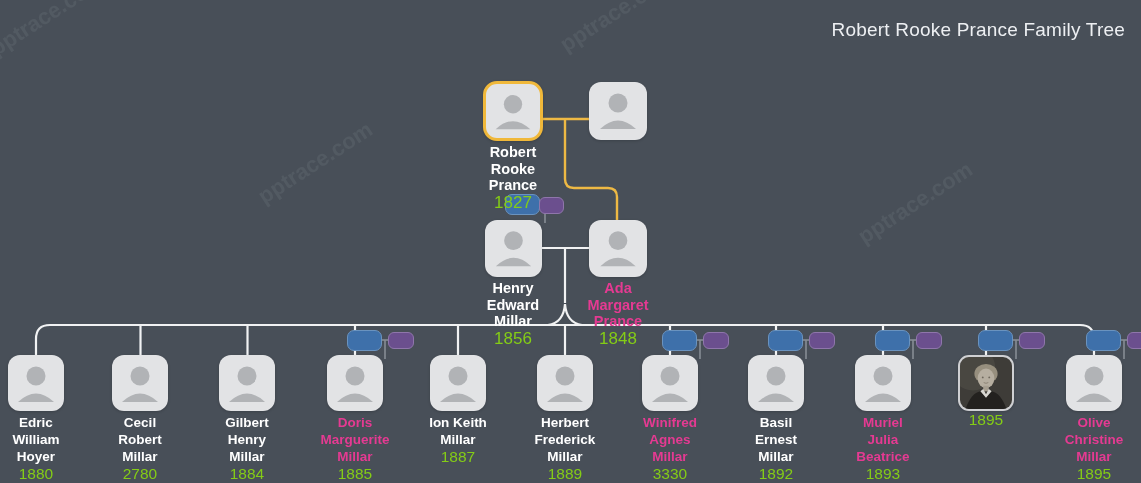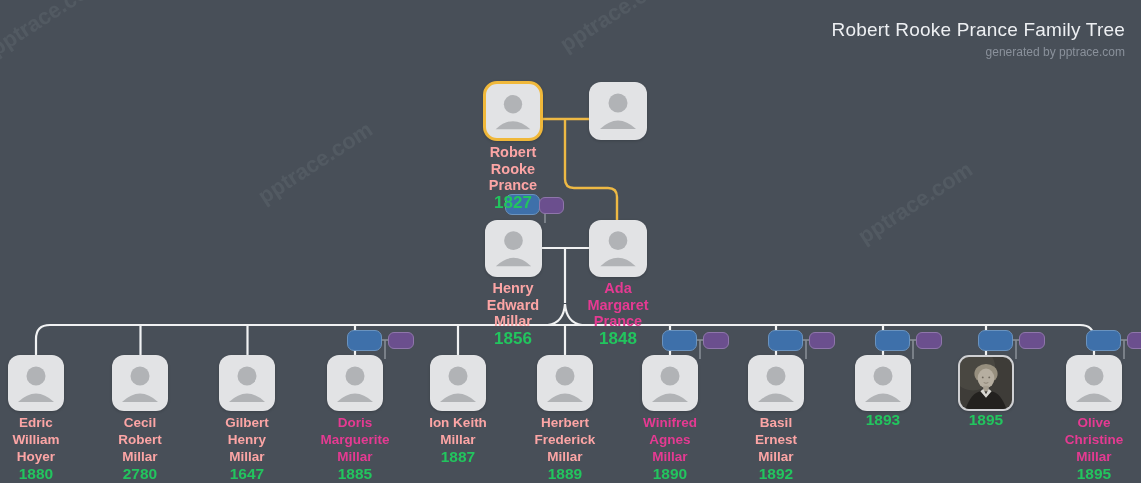--- a/index.html
+++ b/index.html
@@ -26,23 +26,23 @@
     background:#E2E3E5;border-radius:12px;margin:0 auto;position:relative;z-index:2;
     box-shadow:0 1px 3px rgba(0,0,0,0.18);overflow:hidden;
   }
   .card.focus{border:3px solid #F0B83A;border-radius:14px;box-sizing:border-box;}
   .card.photo{border:2px solid #CFD0D3;box-sizing:border-box;border-radius:11px;}
   .pname{
     position:relative;z-index:3;font-weight:bold;white-space:pre-line;
     font-size:13.5px;line-height:17px;margin-top:3px;
   }
   .g12 .pname{font-size:14.5px;line-height:16.5px;margin-top:3px;}
-  .male{color:#fca5a5;}
+  .male{color:#ffffff;}
   .female{color:#E53A92;}
-  .pyear{position:relative;z-index:3;font-size:15.5px;line-height:17px;color:#22c55e;font-weight:bold;}
+  .pyear{position:relative;z-index:3;font-size:15.5px;line-height:17px;color:#84cc16;}
   .g12 .pyear{font-size:17px;line-height:18px;}
   
   .pill{position:absolute;z-index:2;border-radius:7px;}
   .pill-blue{width:33px;height:19px;background:#3E70AA;border:1px solid #6A93BF;}
   .pill-purple{width:24px;height:15px;background:#6B4F8E;border:1px solid #8F76AB;border-radius:6px;}
   .child .pill-blue{left:44px;top:0;}
   .child .pill-purple{left:85px;top:2px;}
   
   .child{top:330px;width:104px;}
   .child .card{width:56px;height:56px;margin-top:25px;}
@@ -59,21 +59,20 @@
 </head>
 <body>
 
 <span class="wm" style="left:-18px;top:2px">pptrace.com</span>
 <span class="wm" style="left:552px;top:-2px">pptrace.com</span>
 <span class="wm" style="left:250px;top:150px">pptrace.com</span>
 <span class="wm" style="left:850px;top:190px">pptrace.com</span>
 
 <div class="header">
   <div class="title">Robert Rooke Prance Family Tree</div>
-  <div class="subtitle">generated by pptrace.com</div>
 </div>
 
 <svg class="connectors" width="1141" height="483" viewBox="0 0 1141 483">
 
   <g stroke="#EEB944" stroke-width="2.4" fill="none">
     <path d="M543 119 H589"></path>
     <path d="M565 119 V179 Q565 188 574 188 H608 Q617 188 617 197 V226"></path>
   </g>
 
   <g stroke="#F1F2F3" stroke-width="2.2" fill="none">
@@ -189,21 +188,21 @@
 <div class="cell child" style="left:195px">
   <div class="card">
     <svg width="56" height="56" viewBox="0 0 56 56">
       <circle cx="28" cy="21" r="9.5" fill="#B1B3B6"></circle>
         <path d="M10 47 Q28 30 46 47 Z" fill="#B1B3B6"></path>
     </svg>
   </div>
   <div class="pname male">Gilbert
 Henry
 Millar</div>
-  <div class="pyear">1647</div>
+  <div class="pyear">1884</div>
 </div>
 
 <div class="cell child" style="left:303px">
   <div class="pill pill-blue"></div>
   <div class="pill pill-purple"></div>
   <div class="card">
     <svg width="56" height="56" viewBox="0 0 56 56">
       <circle cx="28" cy="21" r="9.5" fill="#B1B3B6"></circle>
         <path d="M10 47 Q28 30 46 47 Z" fill="#B1B3B6"></path>
     </svg>
@@ -244,21 +243,21 @@
   <div class="pill pill-purple"></div>
   <div class="card">
     <svg width="56" height="56" viewBox="0 0 56 56">
       <circle cx="28" cy="21" r="9.5" fill="#B1B3B6"></circle>
         <path d="M10 47 Q28 30 46 47 Z" fill="#B1B3B6"></path>
     </svg>
   </div>
   <div class="pname female">Winifred
 Agnes
 Millar</div>
-  <div class="pyear">1890</div>
+  <div class="pyear">3330</div>
 </div>
 
 <div class="cell child" style="left:724px">
   <div class="pill pill-blue"></div>
   <div class="pill pill-purple"></div>
   <div class="card">
     <svg width="56" height="56" viewBox="0 0 56 56">
       <circle cx="28" cy="21" r="9.5" fill="#B1B3B6"></circle>
         <path d="M10 47 Q28 30 46 47 Z" fill="#B1B3B6"></path>
     </svg>
@@ -271,20 +270,23 @@
 
 <div class="cell child" style="left:831px">
   <div class="pill pill-blue"></div>
   <div class="pill pill-purple"></div>
   <div class="card">
     <svg width="56" height="56" viewBox="0 0 56 56">
       <circle cx="28" cy="21" r="9.5" fill="#B1B3B6"></circle>
         <path d="M10 47 Q28 30 46 47 Z" fill="#B1B3B6"></path>
     </svg>
   </div>
+  <div class="pname female">Muriel
+Julia
+Beatrice</div>
   <div class="pyear">1893</div>
 </div>
 
 <div class="cell child" style="left:934px">
   <div class="pill pill-blue"></div>
   <div class="pill pill-purple"></div>
   <div class="card photo">
     <svg width="52" height="52" viewBox="0 0 56 56">
       <rect width="56" height="56" fill="#3E3C38"></rect>
       <circle cx="14" cy="12" r="24" fill="#57544E" opacity="0.45"></circle>

